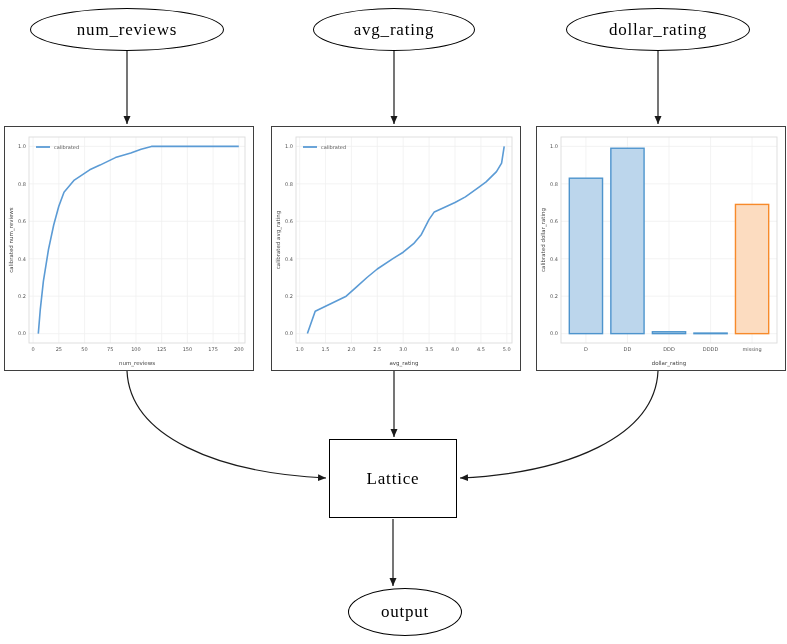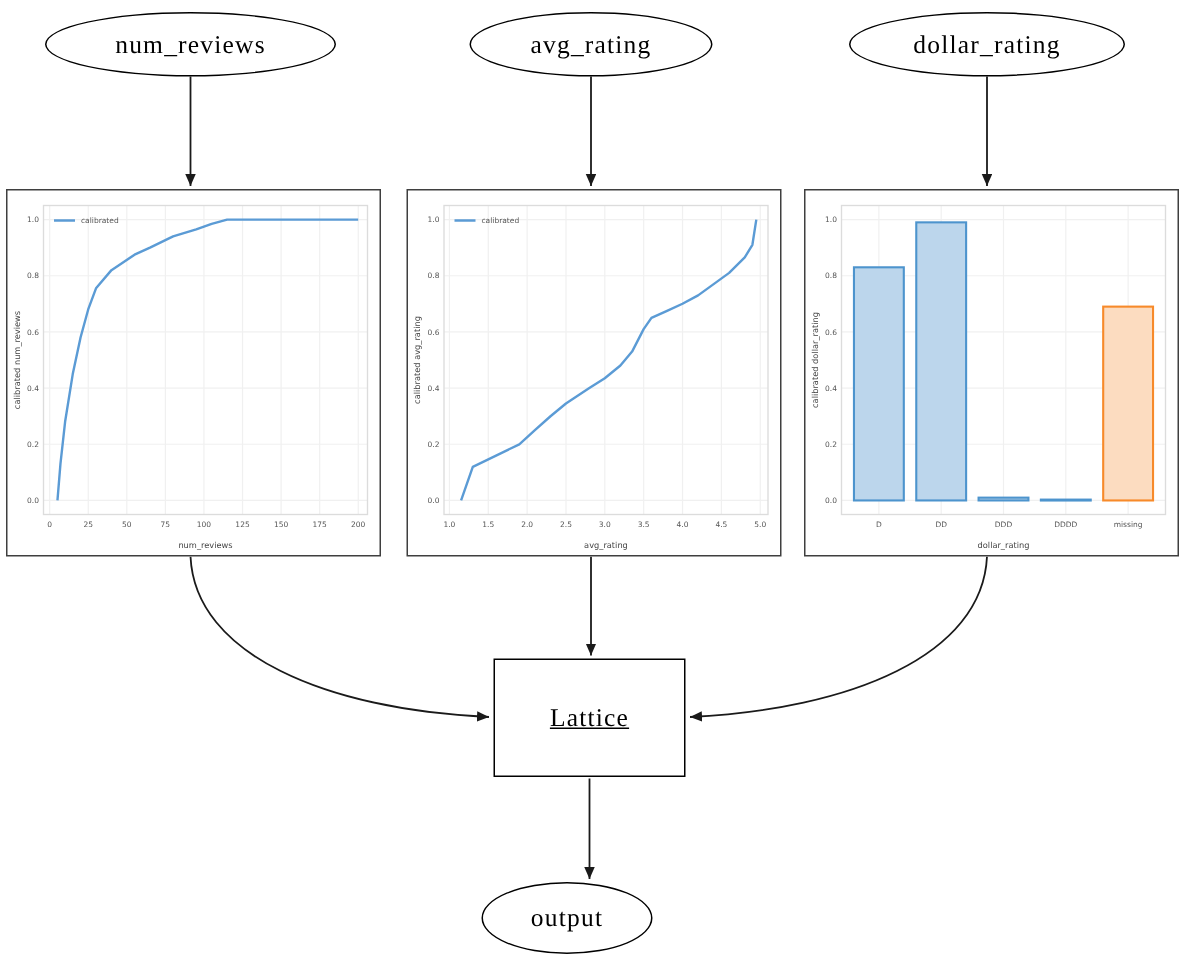--- a/index.html
+++ b/index.html
@@ -160,19 +160,19 @@
       <text x="21" y="170.9818181818182" text-anchor="end" fill="#555555" font-size="5" font-family="DejaVu Sans, sans-serif">0.2</text>
       <text x="21" y="133.52727272727276" text-anchor="end" fill="#555555" font-size="5" font-family="DejaVu Sans, sans-serif">0.4</text>
       <text x="21" y="96.07272727272729" text-anchor="end" fill="#555555" font-size="5" font-family="DejaVu Sans, sans-serif">0.6</text>
       <text x="21" y="58.61818181818181" text-anchor="end" fill="#555555" font-size="5" font-family="DejaVu Sans, sans-serif">0.8</text>
       <text x="21" y="21.163636363636375" text-anchor="end" fill="#555555" font-size="5" font-family="DejaVu Sans, sans-serif">1.0</text>
       <text x="132" y="238" text-anchor="middle" fill="#444444" font-size="5.5" font-family="DejaVu Sans, sans-serif">dollar_rating</text>
       <text x="8" y="113" text-anchor="middle" fill="#444444" font-size="5.5" font-family="DejaVu Sans, sans-serif" transform="rotate(-90 8 113)">calibrated dollar_rating</text>
     </svg>
 </div>
 
-<div class="node rectnode" style="left:329px;top:439px;width:128px;height:79px;border-width:1px;text-decoration:underline;">
+<div class="node rectnode" style="left:329px;top:439px;width:128px;height:79px;border-width:1px;">
   <span>Lattice</span>
 </div>
 
-<div class="node ellipse" style="left:321px;top:588px;width:114px;height:48px;">
+<div class="node ellipse" style="left:348px;top:588px;width:114px;height:48px;">
   <span>output</span>
 </div>
 
 </body></html>

